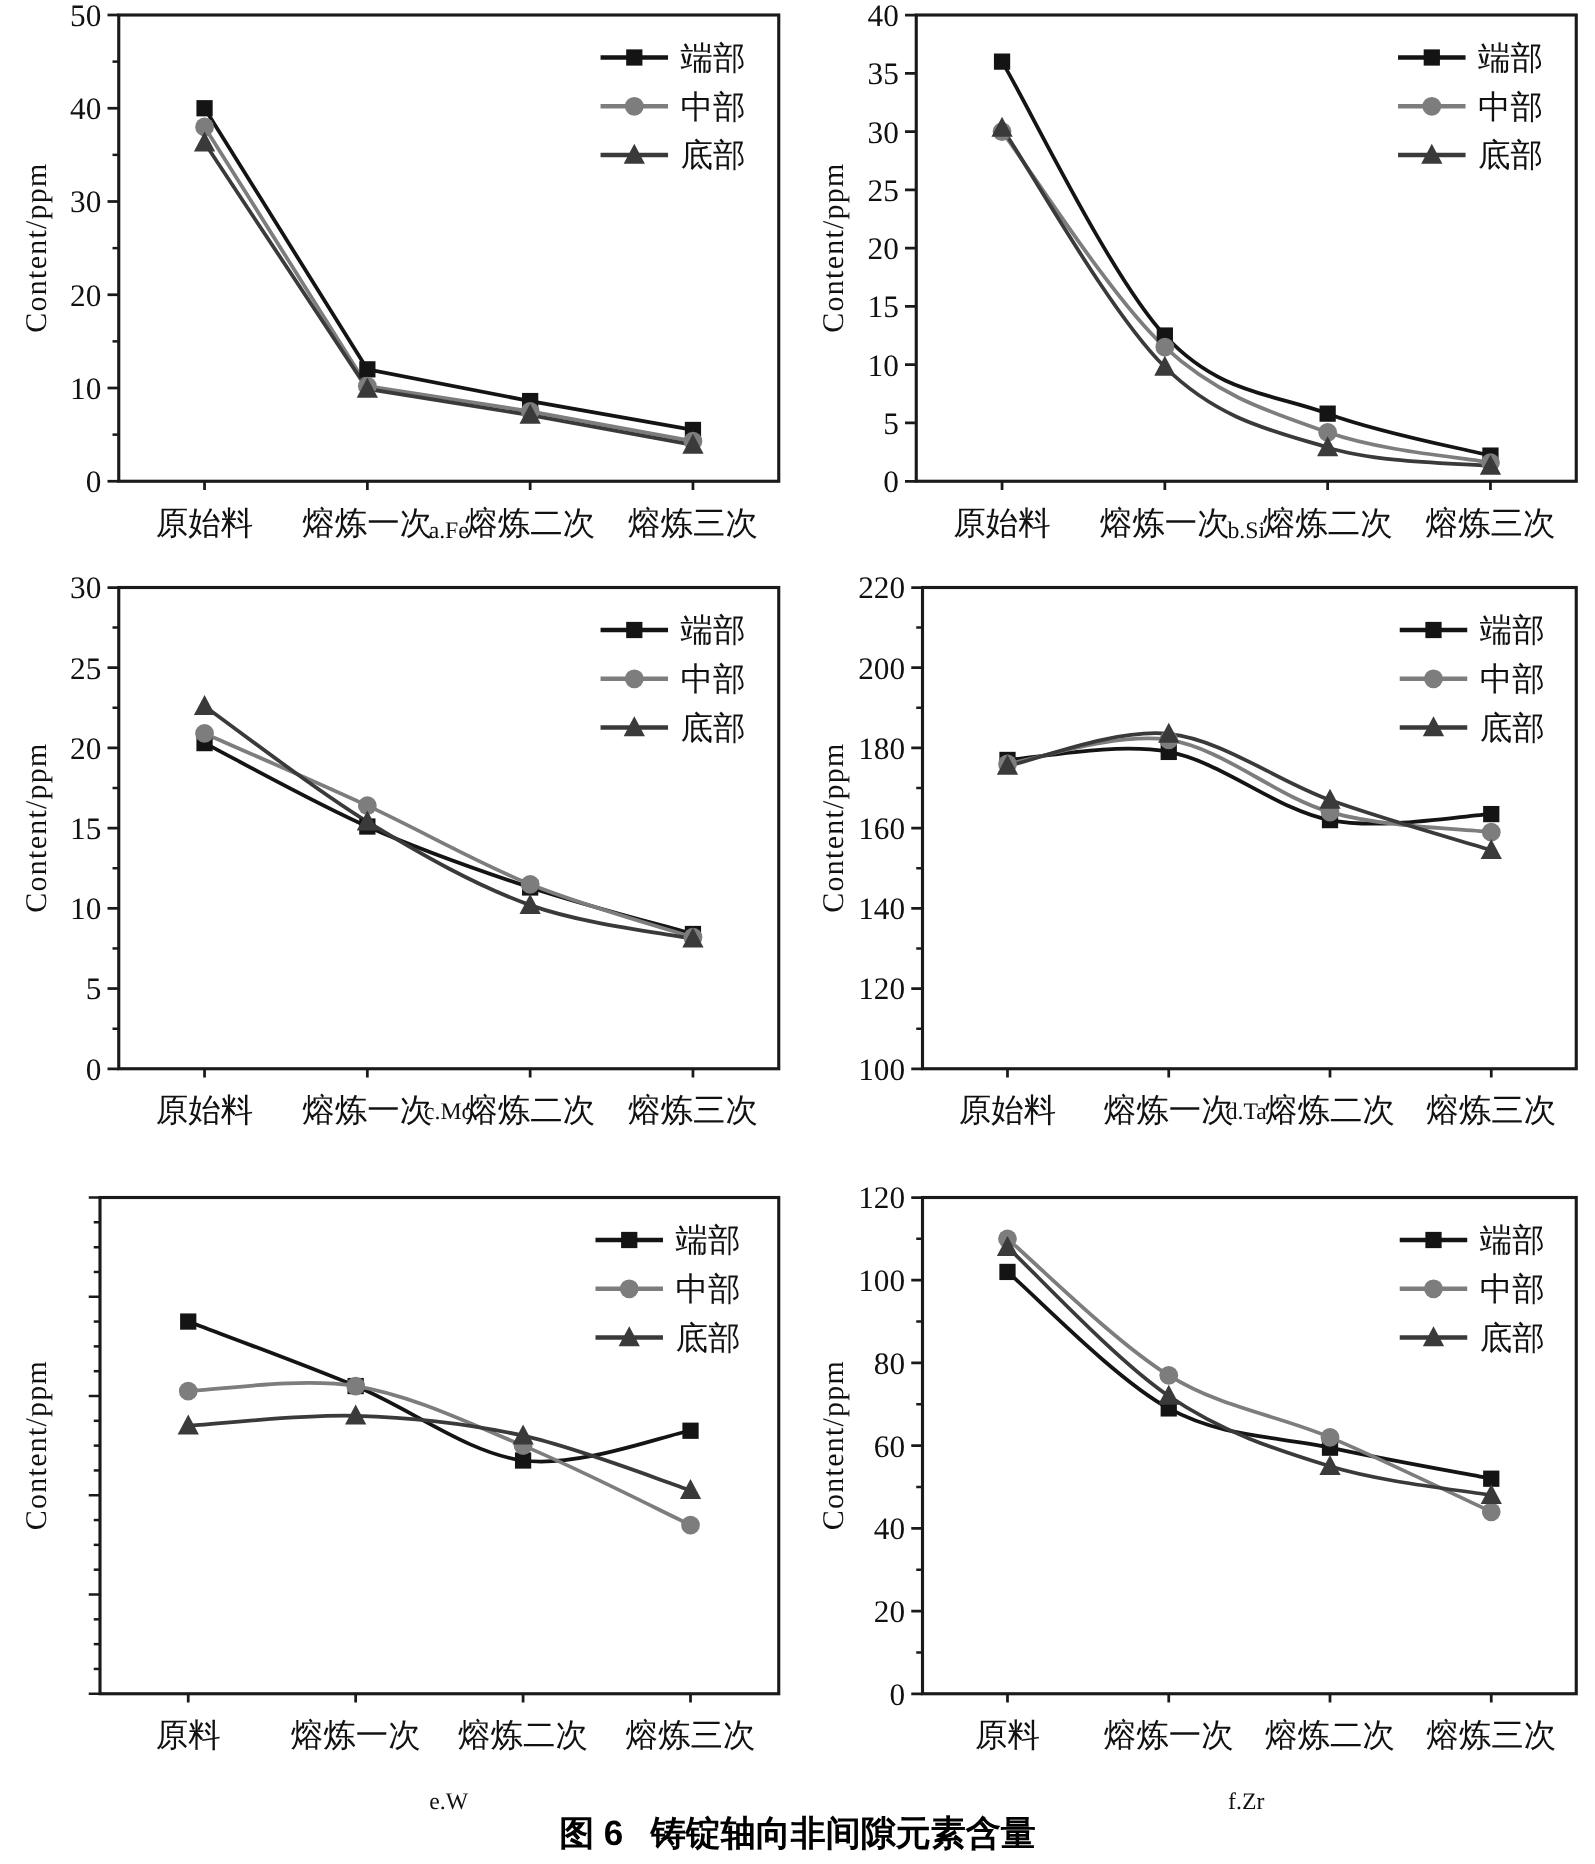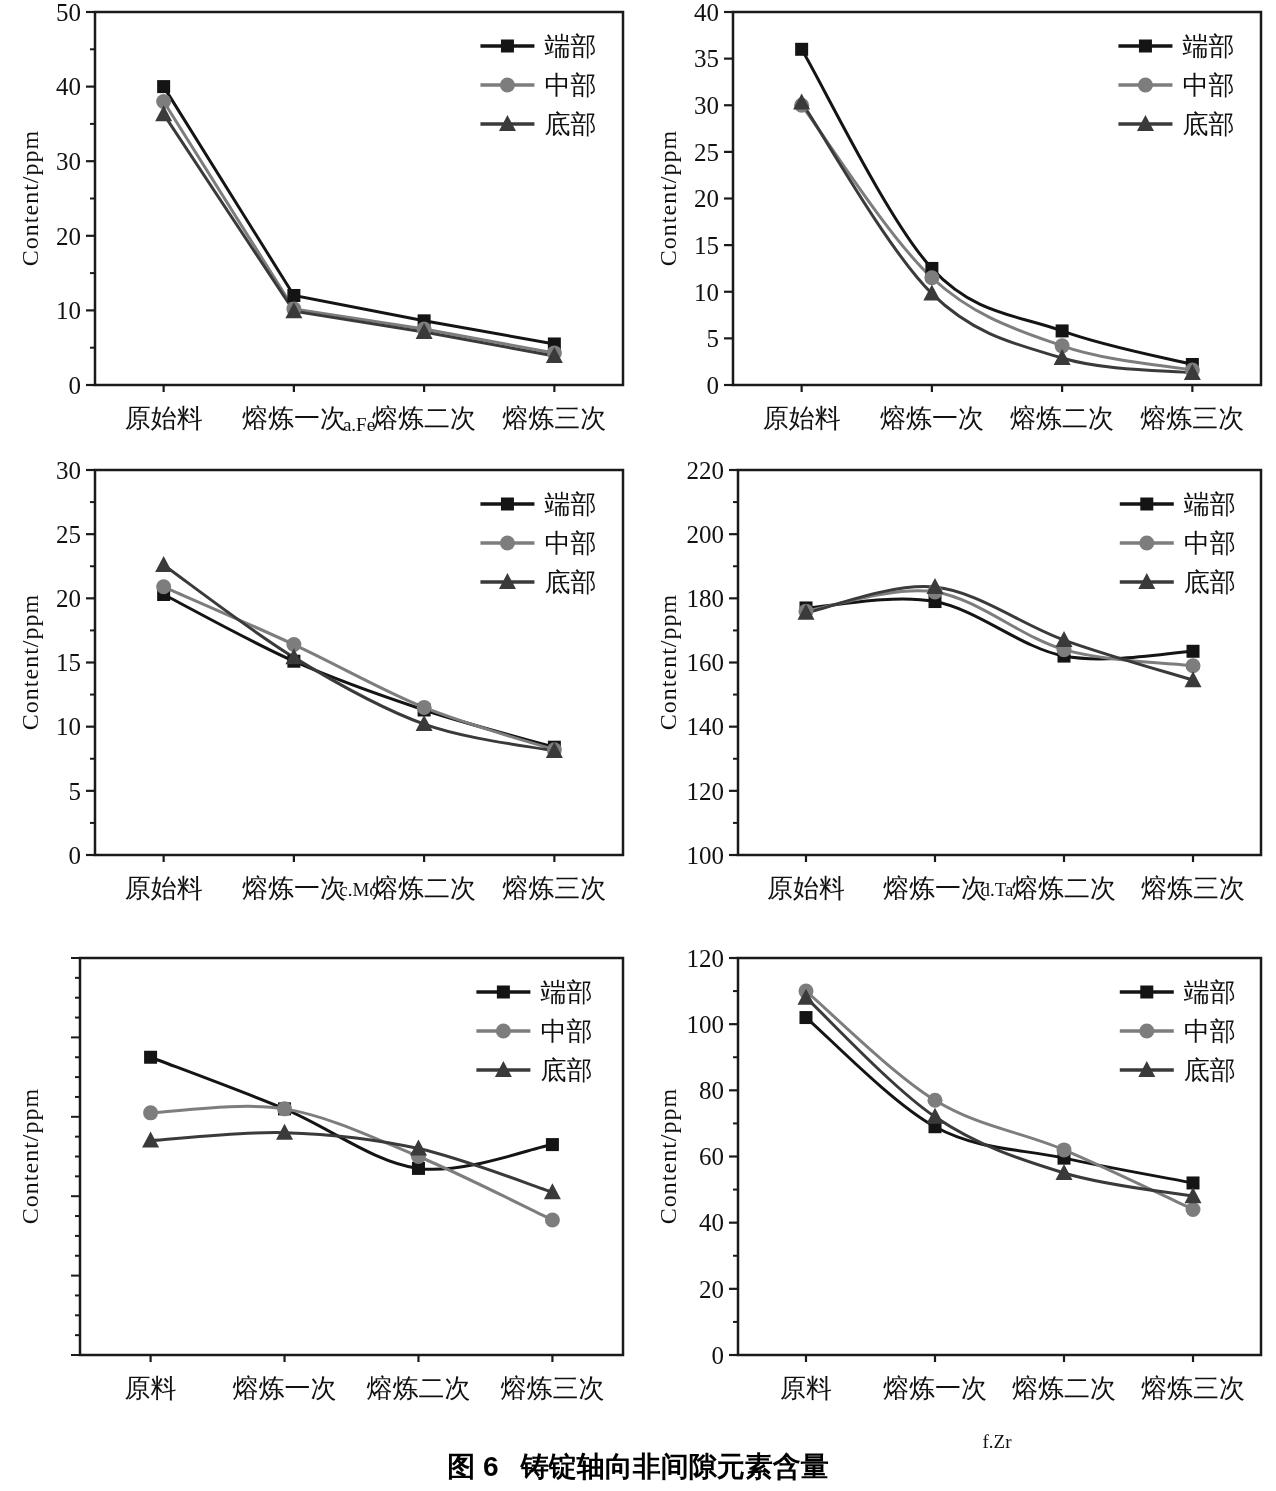--- a/index.html
+++ b/index.html
@@ -163,20 +163,21 @@
           <rect x="500.94" y="39.5" width="13" height="13" fill="#141414"></rect>
           <text x="544.44" y="46" dy="0.35em" font-size="26" fill="#111">端部</text>
           <line x1="480.44" y1="85" x2="534.44" y2="85" stroke="#7d7d7d" stroke-width="3.5"></line>
           <circle cx="507.44" cy="85" r="7.5" fill="#7d7d7d"></circle>
           <text x="544.44" y="85" dy="0.35em" font-size="26" fill="#111">中部</text>
           <line x1="480.44" y1="124" x2="534.44" y2="124" stroke="#3a3a3a" stroke-width="3.5"></line>
           <polygon points="507.44,115 515.94,131 498.94,131" fill="#3a3a3a"></polygon>
           <text x="544.44" y="124" dy="0.35em" font-size="26" fill="#111">底部</text>
         </svg>
       <div class="ylabel">Content/ppm</div>
+      <figcaption class="subcap">b.Si</figcaption>
     </figure>
 
     <figure class="chart-cell row2">
       <svg id="chart-svg-2" width="638" height="480" viewBox="0 0 638 480">
           <rect x="95" y="20" width="528" height="385" fill="none" stroke="#1a1a1a" stroke-width="2.5"></rect>
           <line x1="86" y1="405" x2="95" y2="405" stroke="#1a1a1a" stroke-width="2.2"></line>
           <text x="81" y="405" text-anchor="end" dy="0.35em" font-size="25" fill="#111">0</text>
           <line x1="86" y1="340.83333333333337" x2="95" y2="340.83333333333337" stroke="#1a1a1a" stroke-width="2.2"></line>
           <text x="81" y="340.83333333333337" text-anchor="end" dy="0.35em" font-size="25" fill="#111">5</text>
           <line x1="86" y1="276.6666666666667" x2="95" y2="276.6666666666667" stroke="#1a1a1a" stroke-width="2.2"></line>
@@ -343,20 +344,21 @@
           <rect x="496.89" y="55.5" width="13" height="13" fill="#141414"></rect>
           <text x="540.39" y="62" dy="0.35em" font-size="26" fill="#111">端部</text>
           <line x1="476.39" y1="101" x2="530.39" y2="101" stroke="#7d7d7d" stroke-width="3.5"></line>
           <circle cx="503.39" cy="101" r="7.5" fill="#7d7d7d"></circle>
           <text x="540.39" y="101" dy="0.35em" font-size="26" fill="#111">中部</text>
           <line x1="476.39" y1="140" x2="530.39" y2="140" stroke="#3a3a3a" stroke-width="3.5"></line>
           <polygon points="503.39,131 511.89,147 494.89,147" fill="#3a3a3a"></polygon>
           <text x="540.39" y="140" dy="0.35em" font-size="26" fill="#111">底部</text>
         </svg>
       <div class="ylabel">Content/ppm</div>
+      <figcaption class="subcap">e.W</figcaption>
     </figure>
 
     <figure class="chart-cell row3">
       <svg id="chart-svg-5" width="638" height="561" viewBox="0 0 638 561">
           <rect x="100" y="28" width="523" height="397" fill="none" stroke="#1a1a1a" stroke-width="2.5"></rect>
           <line x1="91" y1="425" x2="100" y2="425" stroke="#1a1a1a" stroke-width="2.2"></line>
           <text x="86" y="425" text-anchor="end" dy="0.35em" font-size="25" fill="#111">0</text>
           <line x1="91" y1="358.83333333333337" x2="100" y2="358.83333333333337" stroke="#1a1a1a" stroke-width="2.2"></line>
           <text x="86" y="358.83333333333337" text-anchor="end" dy="0.35em" font-size="25" fill="#111">20</text>
           <line x1="91" y1="292.6666666666667" x2="100" y2="292.6666666666667" stroke="#1a1a1a" stroke-width="2.2"></line>

